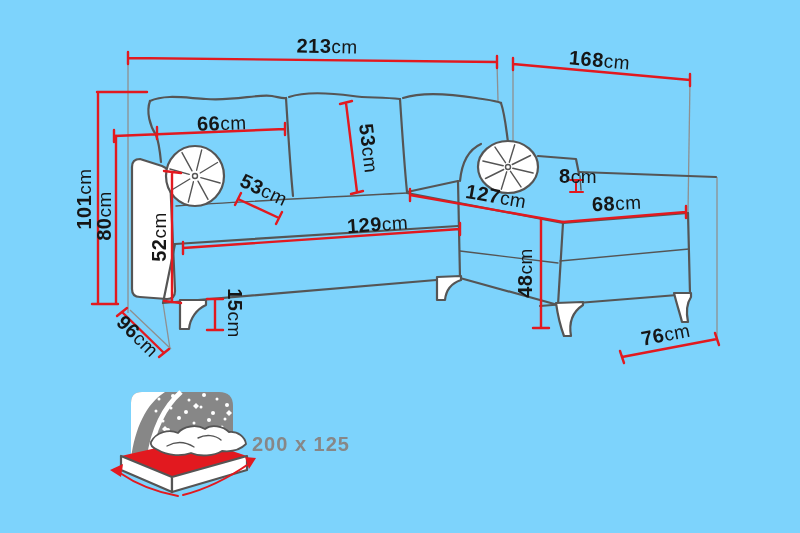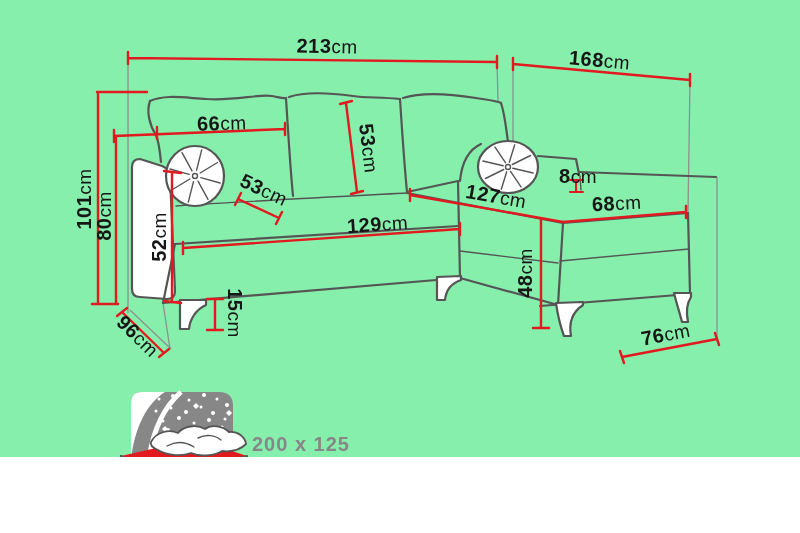--- a/index.html
+++ b/index.html
@@ -1,16 +1,16 @@
 <!DOCTYPE html>
 <html style="--dimension-red: #e2191f; --outline-gray: #555555; --ext-gray: #8f8f8f; --label-black: #161616; --icon-gray: #878787;"><head>
 <meta charset="utf-8">
 <style>
   html,body{margin:0;padding:0;background:#ffffff;}
-  .stage{position:relative;width:800px;height:457px;background:#86efac;overflow:hidden;
+  .stage{position:relative;width:800px;height:533px;background:#7dd3fc;overflow:hidden;
          font-family:"Liberation Sans",sans-serif;}
   svg text{font-family:"Liberation Sans",sans-serif;fill:var(--label-black,#111);}
   .num{font-weight:bold;font-size:20px;letter-spacing:.5px;}
   .unit{font-weight:normal;font-size:19px;letter-spacing:.5px;}
   .line{stroke:var(--outline-gray,#555);stroke-width:2.2;fill:none;stroke-linecap:round;stroke-linejoin:round;}
   .thin{stroke:var(--outline-gray,#555);stroke-width:1.4;fill:none;stroke-linecap:round;}
   .ext{stroke:var(--ext-gray,#8f8f8f);stroke-width:1.3;fill:none;}
   .red{stroke:var(--dimension-red,#e2191f);stroke-width:2.4;fill:none;stroke-linecap:round;}
   .redthin{stroke:var(--dimension-red,#e2191f);stroke-width:2;fill:none;stroke-linecap:round;}
   .whitefill{fill:#ffffff;}

